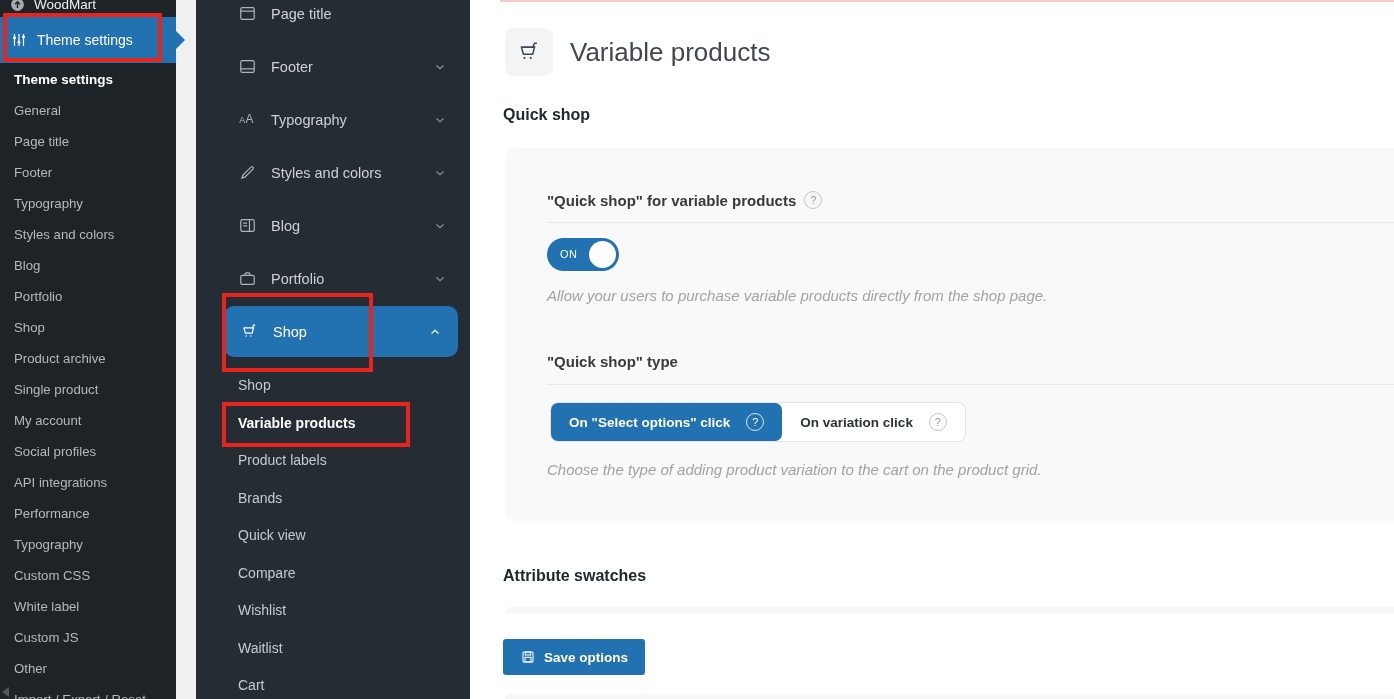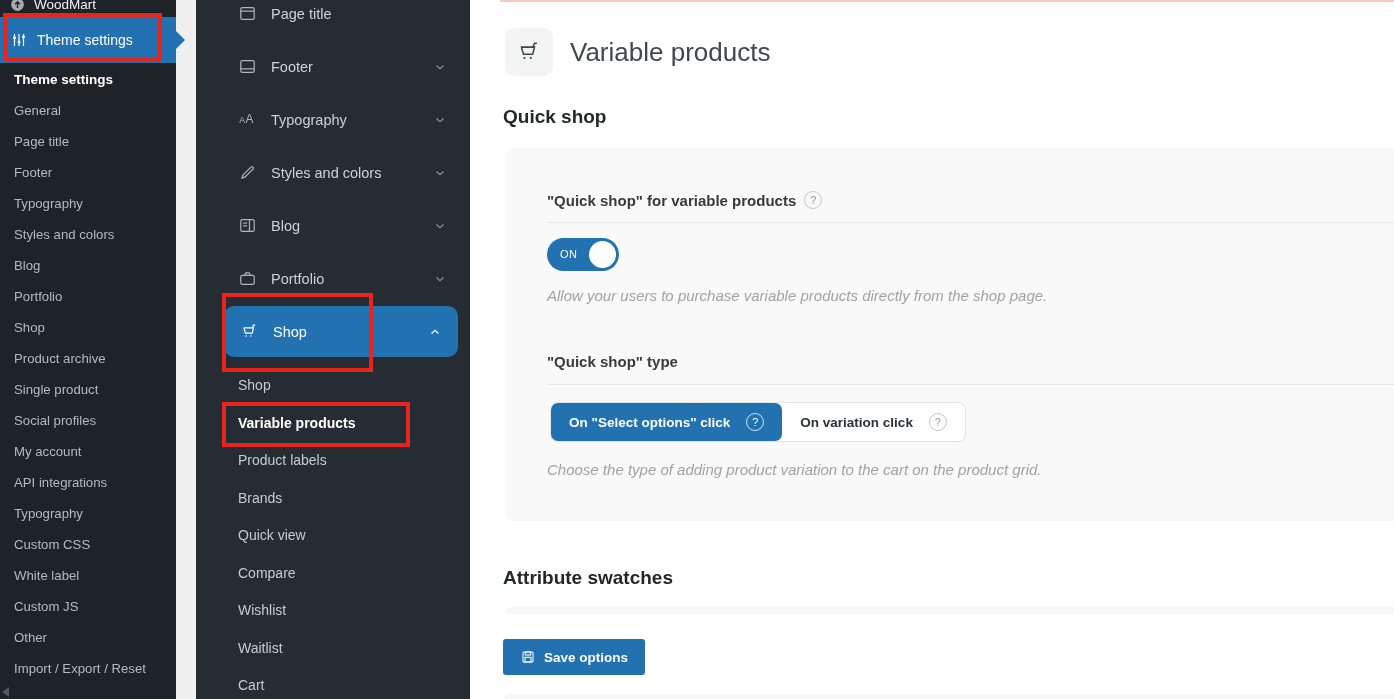--- a/index.html
+++ b/index.html
@@ -52,21 +52,21 @@
   .annot-vp { left:26px; top:402px; width:188px; height:45px; }
 
   
   main { position:absolute; left:470px; top:0; width:924px; height:699px; background:#fff; }
   .topline { position:absolute; left:30px; right:0; top:0; height:2px; background:#f6c9c5; }
   .icon-box { position:absolute; left:35px; top:28px; width:48px; height:48px;
     background:#f4f4f4; border-radius:9px; display:flex; align-items:center;
     justify-content:center; color:#3e454c; }
   .page-h1 { position:absolute; left:100px; top:37px; font-size:26px; font-weight:500;
     color:#40474e; }
-  .h2 { position:absolute; left:33px; font-size:19px; font-weight:700; color:#23282d; }
+  .h2 { position:absolute; left:33px; font-size:16px; font-weight:700; color:#23282d; }
   .h2-qs { top:106px; } .h2-as { top:567px; }
   .sec1 { position:absolute; left:35px; right:0; top:148px; height:373px;
     background:#f9f9f9; border-radius:10px 0 0 10px; }
   .opt-label { position:absolute; left:42px; display:flex; align-items:center;
     font-size:15px; font-weight:600; color:#3a3a3a; }
   .lbl1 { top:43px; } .lbl2 { top:205px; }
   .divider { position:absolute; left:42px; right:0; height:1px; background:#e9e9e9; }
   .div1 { top:74px; } .div2 { top:236px; }
   .help { display:inline-flex; align-items:center; justify-content:center; width:18px;
     height:18px; border-radius:50%; border:1px solid #c6c6c6; color:#9a9a9a;
@@ -133,23 +133,24 @@
       <li>General</li>
       <li>Page title</li>
       <li>Footer</li>
       <li>Typography</li>
       <li>Styles and colors</li>
       <li>Blog</li>
       <li>Portfolio</li>
       <li>Shop</li>
       <li>Product archive</li>
       <li>Single product</li>
+      <li>My account</li>
       <li>Social profiles</li>
-      <li>My account</li>
       <li>API integrations</li>
+      <li>Performance</li>
       <li>Typography</li>
       <li>Custom CSS</li>
       <li>White label</li>
       <li>Custom JS</li>
       <li>Other</li>
       <li>Import / Export / Reset</li>
     </ul>
     <span class="collapse-tri"></span>
   </aside>
 

